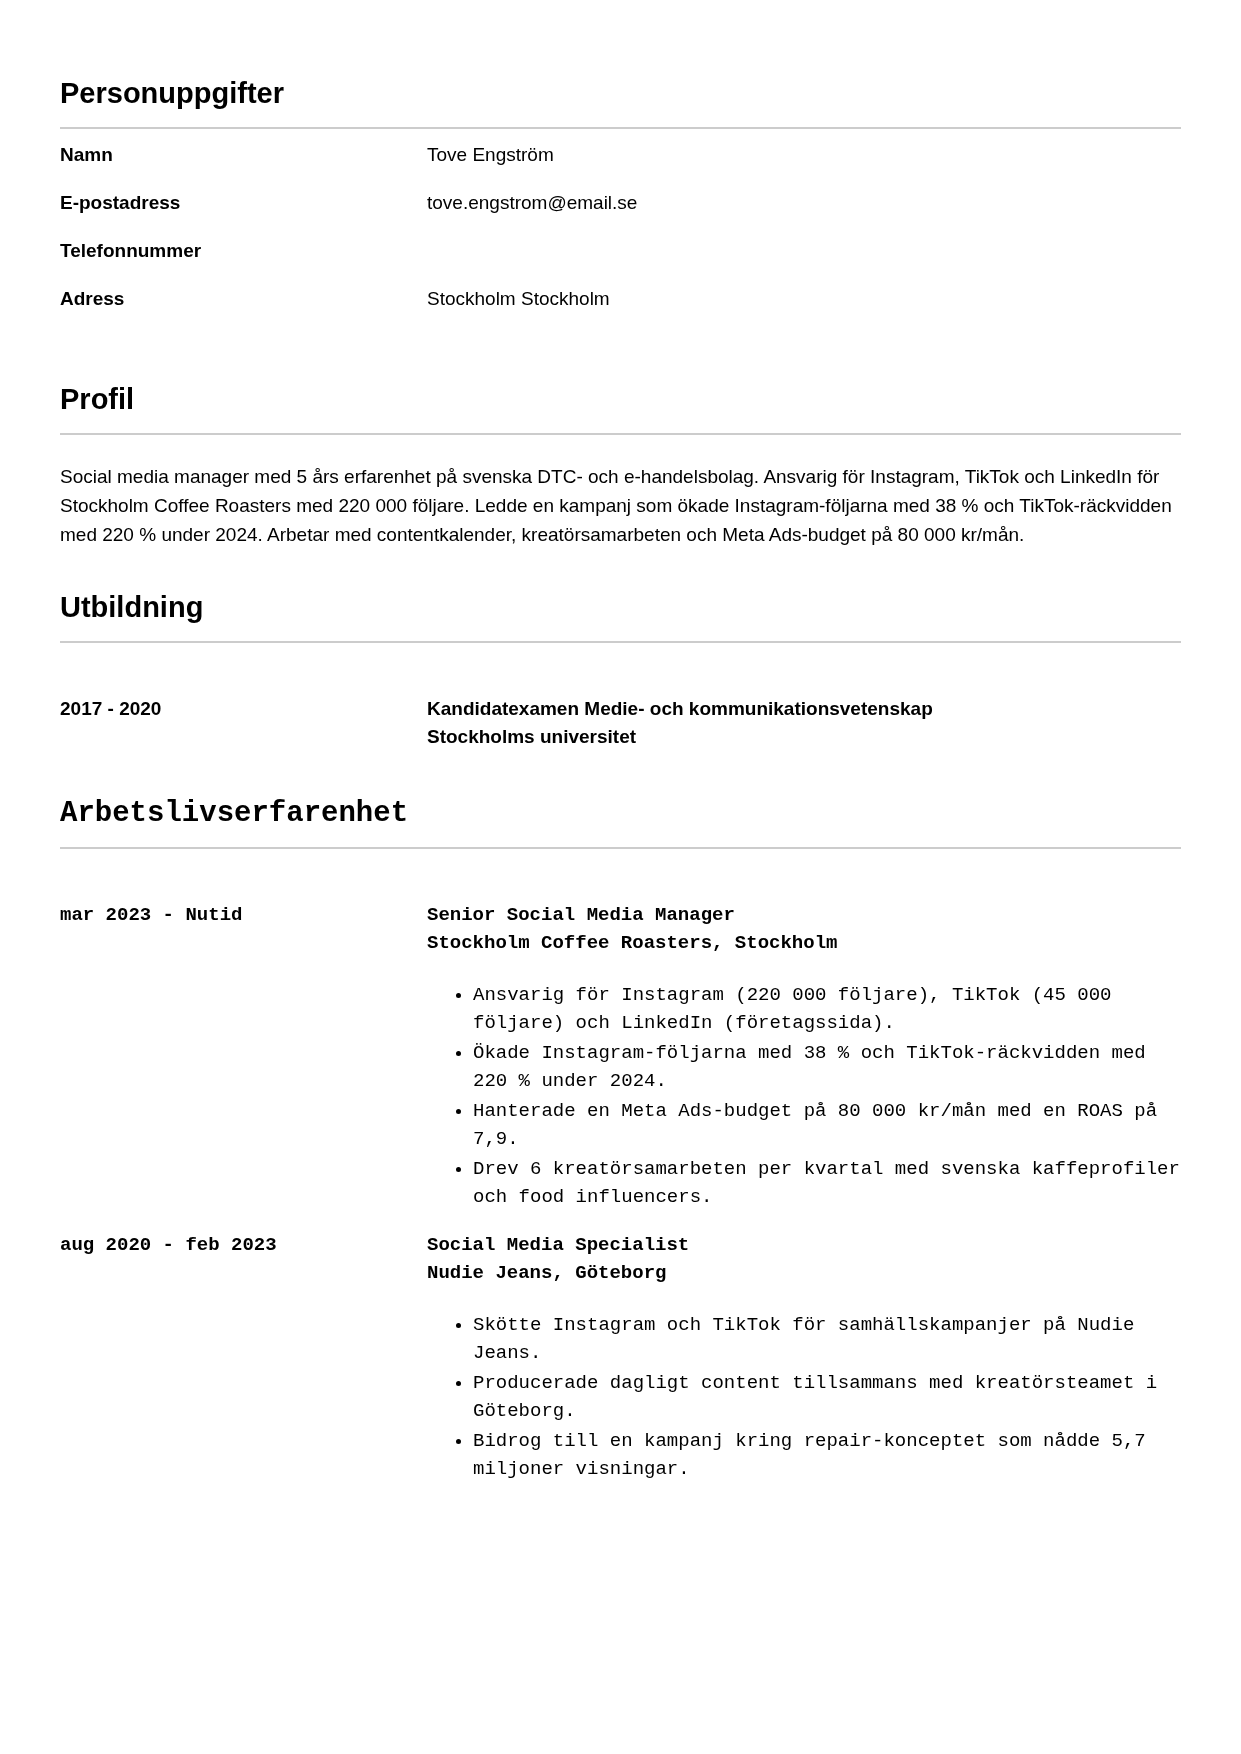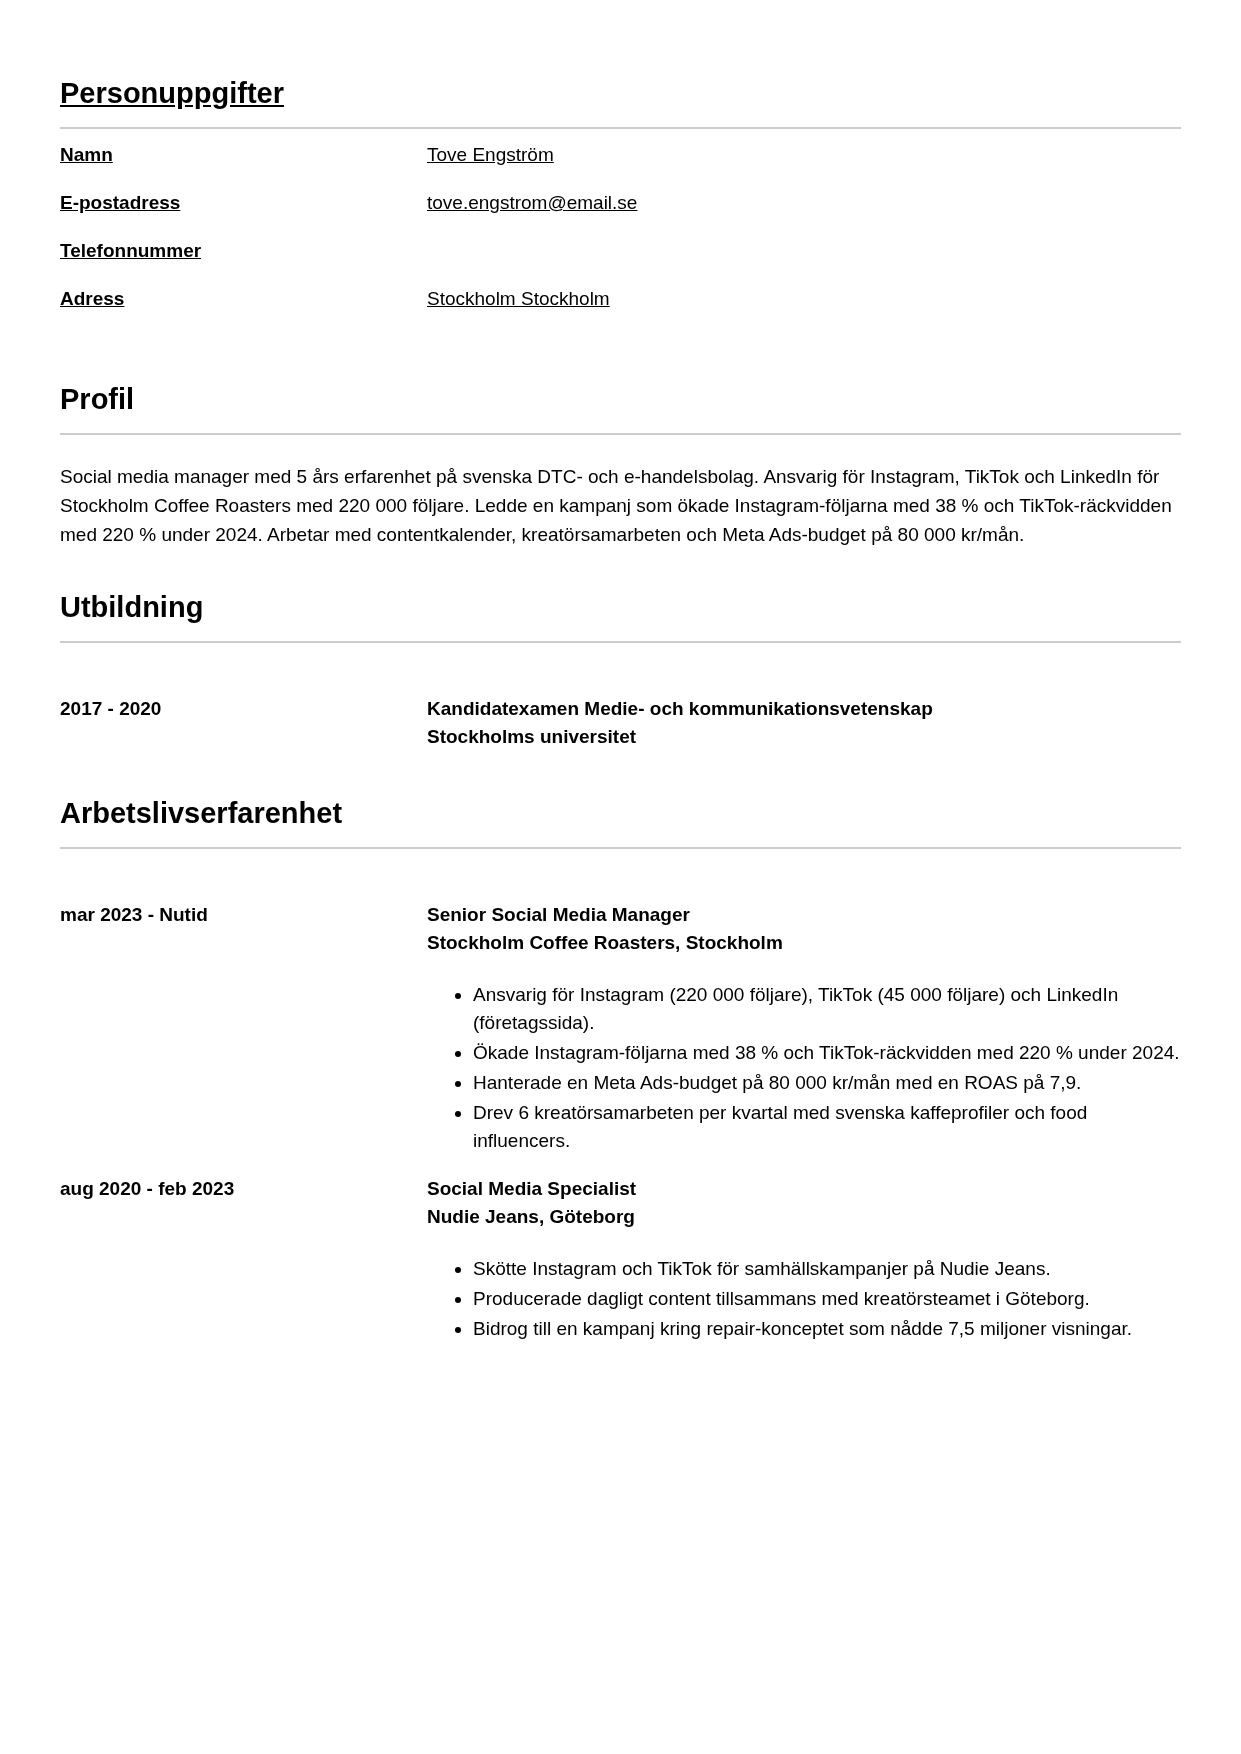--- a/index.html
+++ b/index.html
@@ -35,24 +35,24 @@
   }
 
   
   section { display: block; }
   h2.section-heading {
     margin: 0;
     font-size: 29px;
     line-height: 33px;
     font-weight: bold;
   }
-  .section-personal    { margin-top: 77px; text-decoration: underline; }
+  .section-personal    { margin-top: 77px; }
   .section-profile     { margin-top: 70px; }
   .section-education   { margin-top: 42px; }
-  .section-experience  { margin-top: 46px; }
+  .section-experience  { margin-top: 46px; font-family: Liberation Mono, monospace; }
 
   .rule {
     border: 0;
     border-top: 2px solid #cccccc;
     margin: 17px 0 0 0;
     height: 0;
   }
 
   
   .rows { margin-top: 12px; }
@@ -166,21 +166,21 @@
             <div class="line-bold">Social Media Specialist</div>
             <div class="line-bold">Nudie Jeans, Göteborg</div>
           </div>
         </div>
         <div class="row">
           <div class="label"></div>
           <div class="value">
             <ul class="bullets">
               <li>Skötte Instagram och TikTok för samhällskampanjer på Nudie Jeans.</li>
               <li>Producerade dagligt content tillsammans med kreatörsteamet i Göteborg.</li>
-              <li>Bidrog till en kampanj kring repair-konceptet som nådde 7,5 miljoner visningar.</li>
+              <li>Bidrog till en kampanj kring repair-konceptet som nådde 5,7 miljoner visningar.</li>
             </ul>
           </div>
         </div>
       </div>
 
     </div>
   </section>
 
 </div>
 

